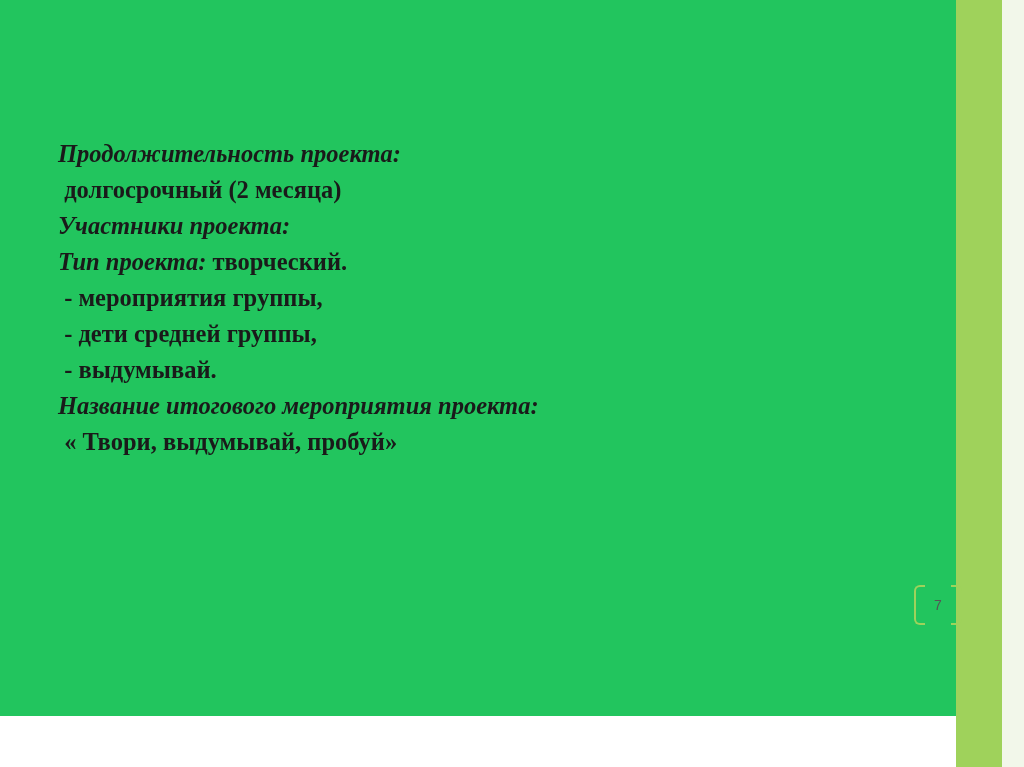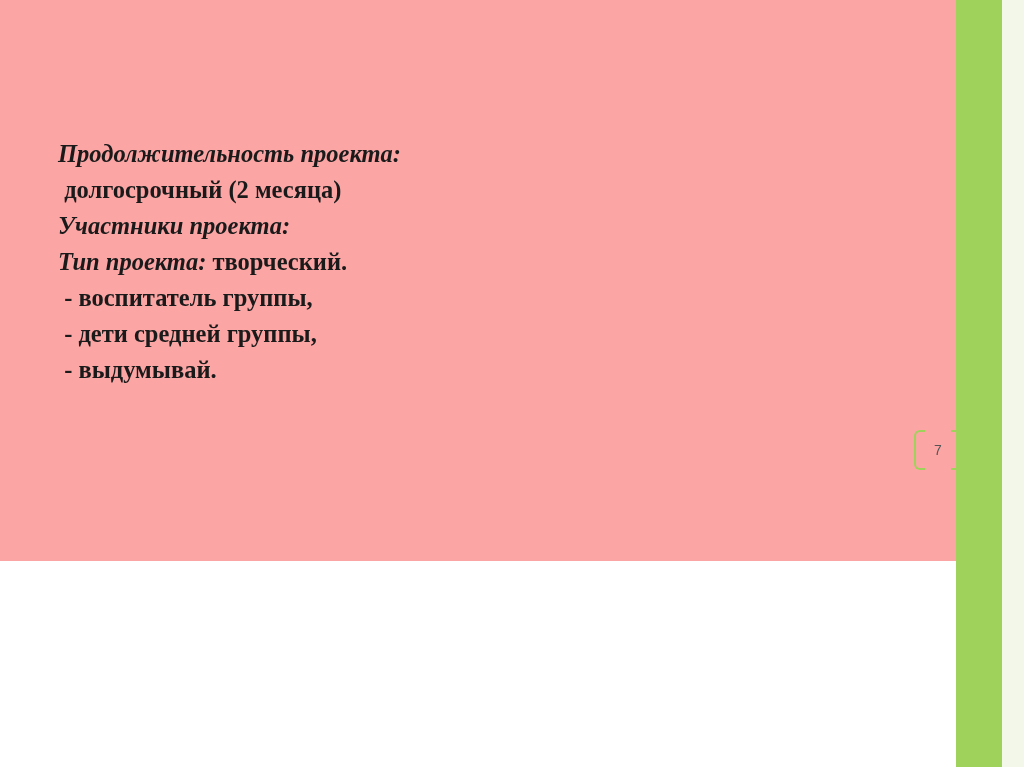--- a/index.html
+++ b/index.html
@@ -9,22 +9,22 @@
   body {
     width: 1024px;
     height: 767px;
     background: #ffffff;
     font-family: "Liberation Serif", serif;
     overflow: hidden;
   }
   .slide {
     position: relative;
     width: 1024px;
-    height: 561px;
-    background: #fca5a5;
+    height: 716px;
+    background: #22c55e;
   }
   .edge-bar-green {
     position: absolute;
     top: 0;
     right: 22px;
     width: 46px;
     height: 767px;
     background: #9fd25b;
   }
   .edge-bar-pale {
@@ -104,23 +104,25 @@
 <div class="slide">
 
   <div class="edge-bar-green"></div>
   <div class="edge-bar-pale"></div>
 
   <div class="content">
     <div class="line bold-italic"><span class="lead">Продолжительность проекта:</span><span class="rest"></span></div>
     <div class="line plain"><span class="lead"></span><span class="rest"> долгосрочный (2 месяца)</span></div>
     <div class="line bold-italic"><span class="lead">Участники проекта:</span><span class="rest"></span></div>
     <div class="line"><span class="lead">Тип проекта:</span><span class="rest"> творческий.</span></div>
-    <div class="line plain"><span class="lead"></span><span class="rest"> - воспитатель группы,</span></div>
+    <div class="line plain"><span class="lead"></span><span class="rest"> - мероприятия группы,</span></div>
     <div class="line plain"><span class="lead"></span><span class="rest"> - дети средней группы,</span></div>
     <div class="line plain"><span class="lead"></span><span class="rest"> - выдумывай.</span></div>
+    <div class="line bold-italic"><span class="lead">Название итогового мероприятия проекта:</span><span class="rest"></span></div>
+    <div class="line plain"><span class="lead"></span><span class="rest"> « Твори, выдумывай, пробуй»</span></div>
   </div>
 
   <div class="page-num-wrap">
     <div class="bracket-left"></div>
     <div class="page-num">7</div>
     <div class="bracket-right"></div>
   </div>
 
 </div>
 

